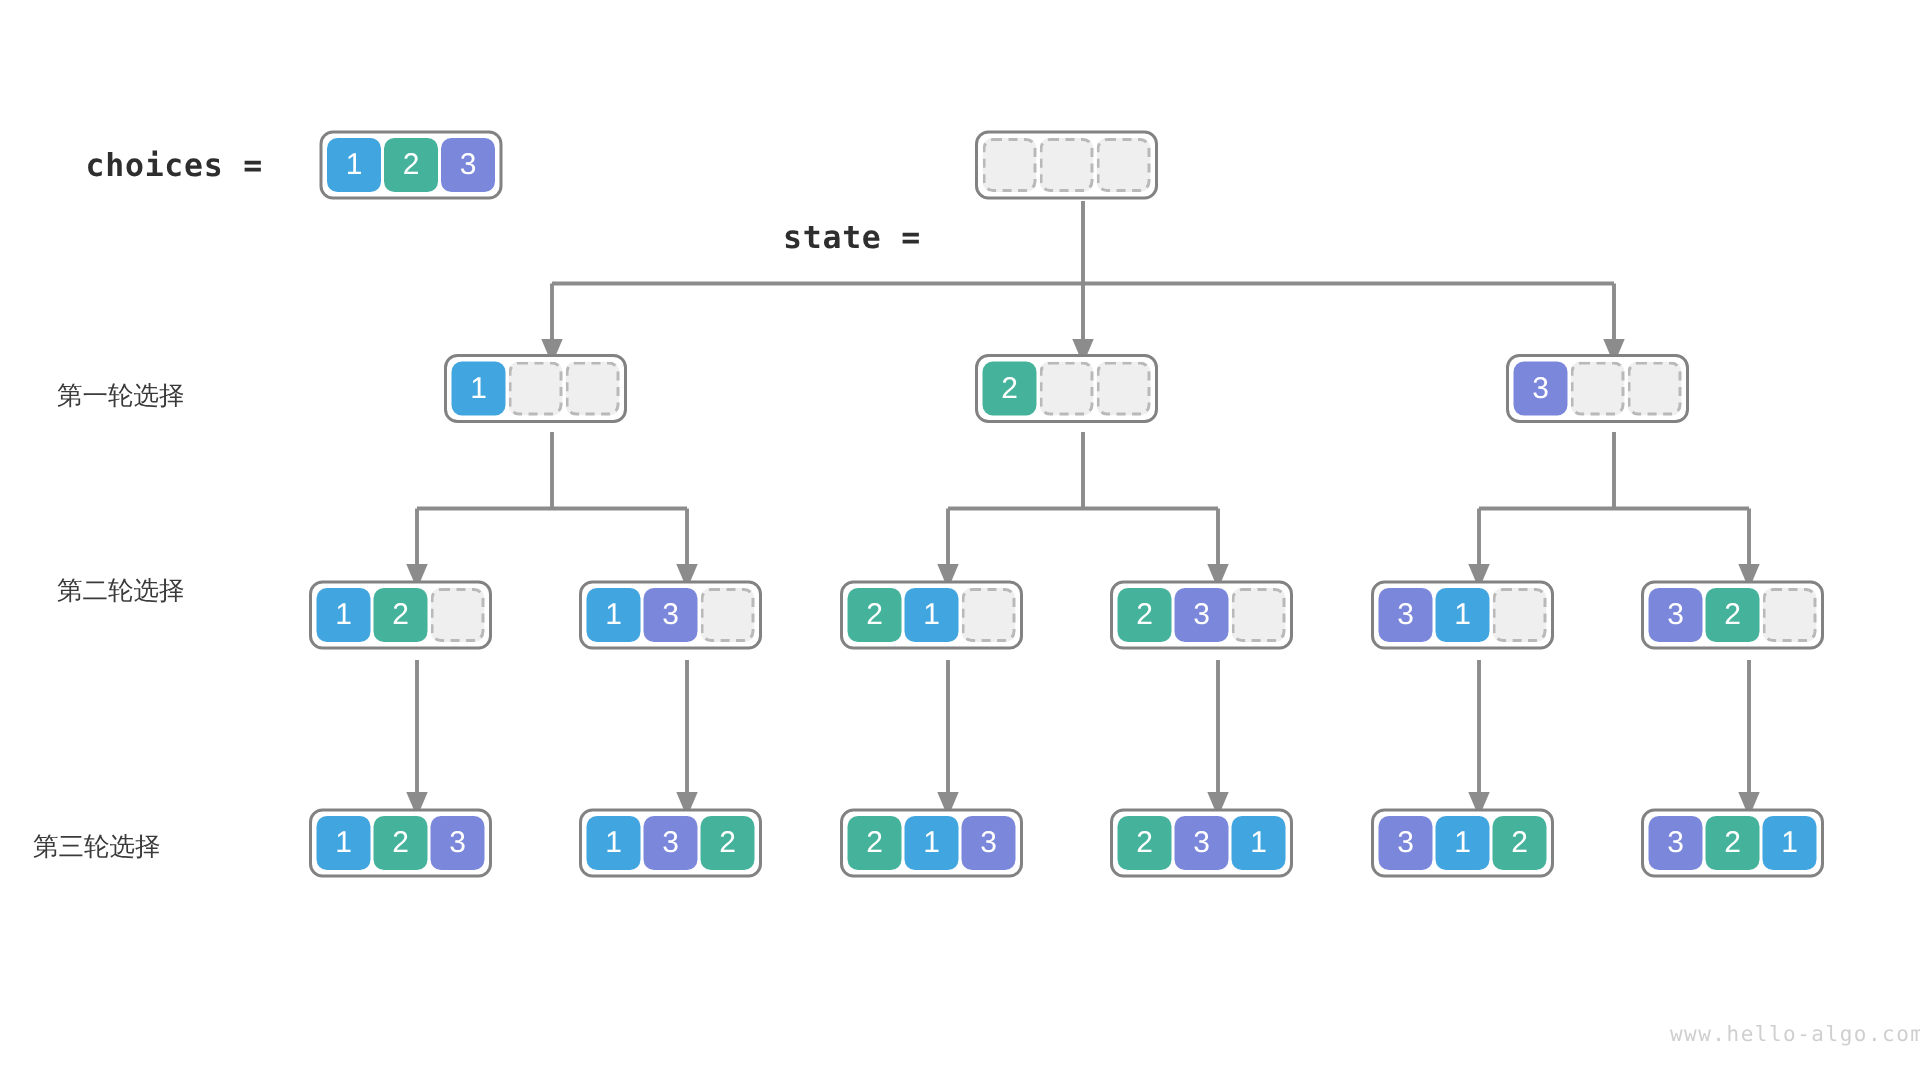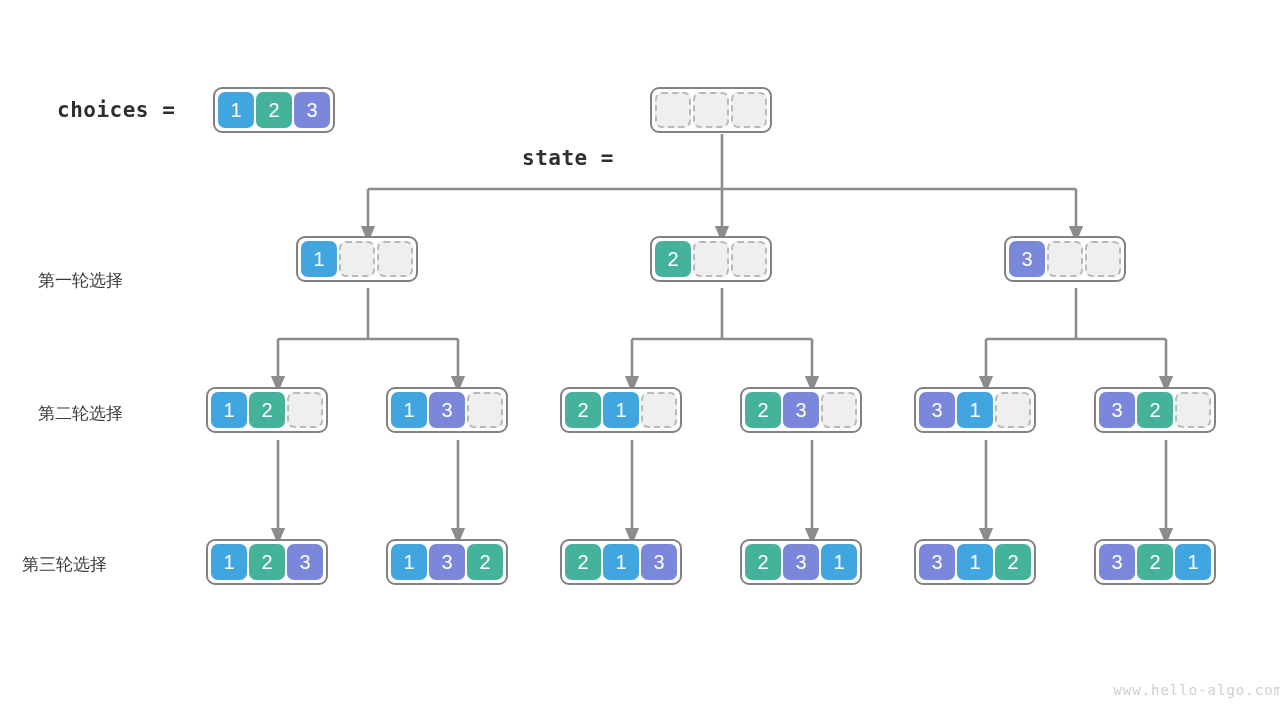--- a/index.html
+++ b/index.html
@@ -146,22 +146,22 @@
     </div>
 
   <div class="hdr-label" style="left:522px; top:98px;margin-top:48px;">state =</div>
 
   <div class="node" id="node-state" style="left:650px; top:87px;">
       <div class="cell empty"></div>
       <div class="cell empty"></div>
       <div class="cell empty"></div>
     </div>
 
-  <div class="row-label" style="left:38px; top:252px;margin-top:17px;">第一轮选择</div>
-  <div class="row-label" style="left:38px; top:402px;">第二轮选择</div>
+  <div class="row-label" style="left:38px; top:252px;">第一轮选择</div>
+  <div class="row-label" style="left:38px; top:382px;">第二轮选择</div>
   <div class="row-label" style="left:22px; top:553px;">第三轮选择</div>
 
   <div class="node lvl-node" style="left:296px; top:236px;">
       <div class="cell c1">1</div>
       <div class="cell empty"></div>
       <div class="cell empty"></div>
     </div>
   <div class="node lvl-node" style="left:650px; top:236px;">
       <div class="cell c2">2</div>
       <div class="cell empty"></div>

